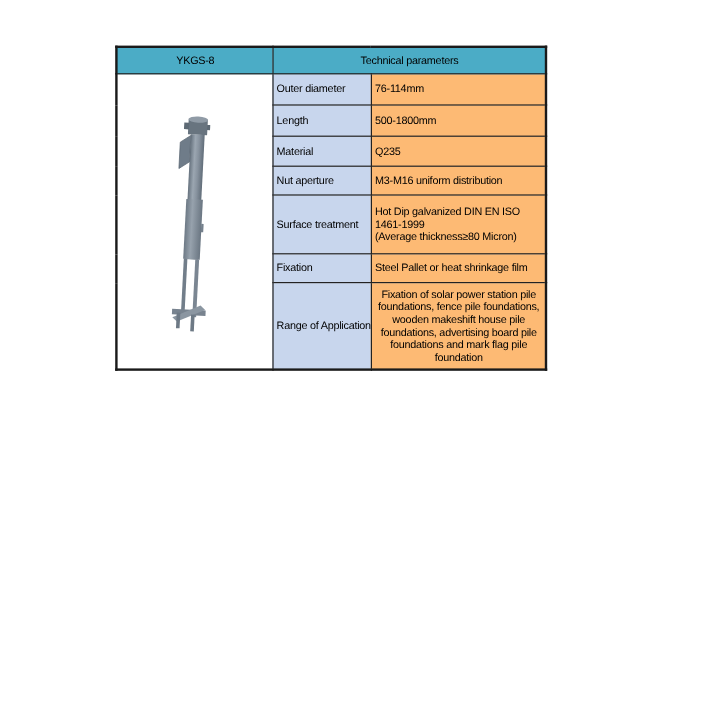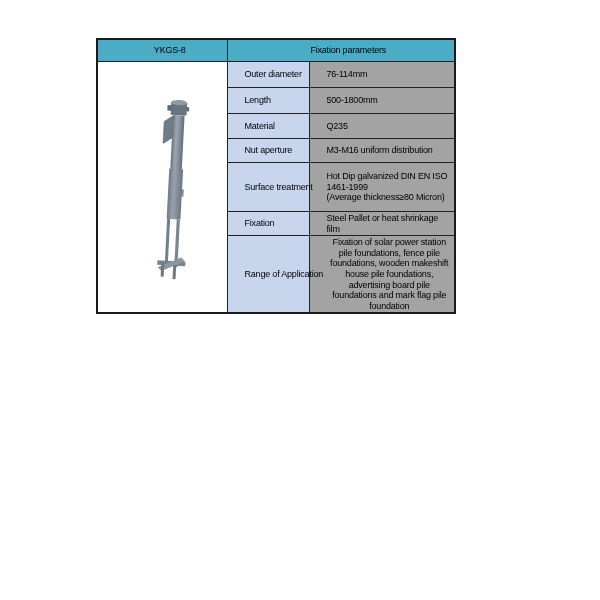--- a/index.html
+++ b/index.html
@@ -20,21 +20,21 @@
     table-layout: fixed;
     border: 2px solid #1a1a1a;
   }
   table.spec-table td {
     border: 1px solid #222222;
     vertical-align: middle;
     color: #000000;
     font-size: 9px;
     letter-spacing: -0.2px;
     line-height: 1.18;
-    padding: 1px 2px 1px 17px;
+    padding: 1px 2px 1px 3px;
     overflow: visible;
   }
   td.hdr-cell {
     background: #4bacc6;
     text-align: center;
     font-size: 11.5px;
     letter-spacing: 0;
     color: #111111;
     height: 19px;
     padding: 0;
@@ -43,21 +43,21 @@
     background: #ffffff;
     text-align: center;
     vertical-align: middle;
     padding: 0;
   }
   td.lbl {
     background: #c8d6ed;
     white-space: nowrap;
   }
   td.val {
-    background: #a3a3a3;
+    background: #fdba74;
     white-space: pre-line;
   }
   tr.r0 td { height: 23px; margin-top: 31px; }
   tr.r1 td { height: 23px; }
   tr.r2 td { height: 22px; }
   tr.r3 td { height: 21px; }
   tr.r4 td { height: 46px; }
   tr.r5 td { height: 21px; }
   tr.r6 td { height: 69px; text-align: center; }
 </style>
@@ -67,21 +67,21 @@
 <div class="canvas">
   <table class="spec-table">
     <colgroup>
       <col style="width:130px">
       <col style="width:82px">
       <col style="width:146px">
     </colgroup>
     <tbody>
       <tr>
         <td class="hdr-cell">YKGS-8</td>
-        <td class="hdr-cell" colspan="2">Fixation parameters</td>
+        <td class="hdr-cell" colspan="2">Technical parameters</td>
       </tr>
       <tr class="r0">
         <td class="img-cell" rowspan="7">
           <svg width="127" height="222" viewBox="0 0 127 222" xmlns="http://www.w3.org/2000/svg">
             <defs>
               <linearGradient id="gpole" x1="0" y1="0" x2="1" y2="0">
                 <stop offset="0" stop-color="#66727e"></stop>
                 <stop offset="0.35" stop-color="#9ba6b1"></stop>
                 <stop offset="0.62" stop-color="#88939f"></stop>
                 <stop offset="1" stop-color="#616d79"></stop>

